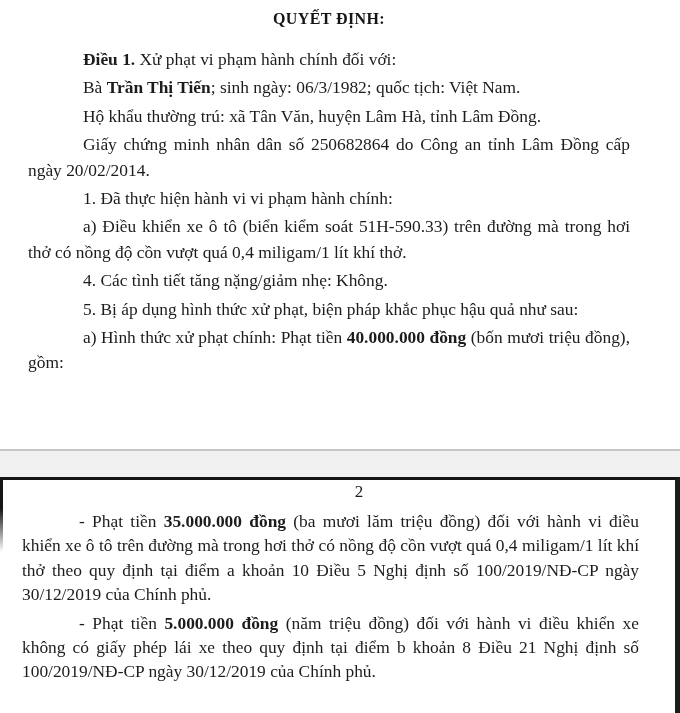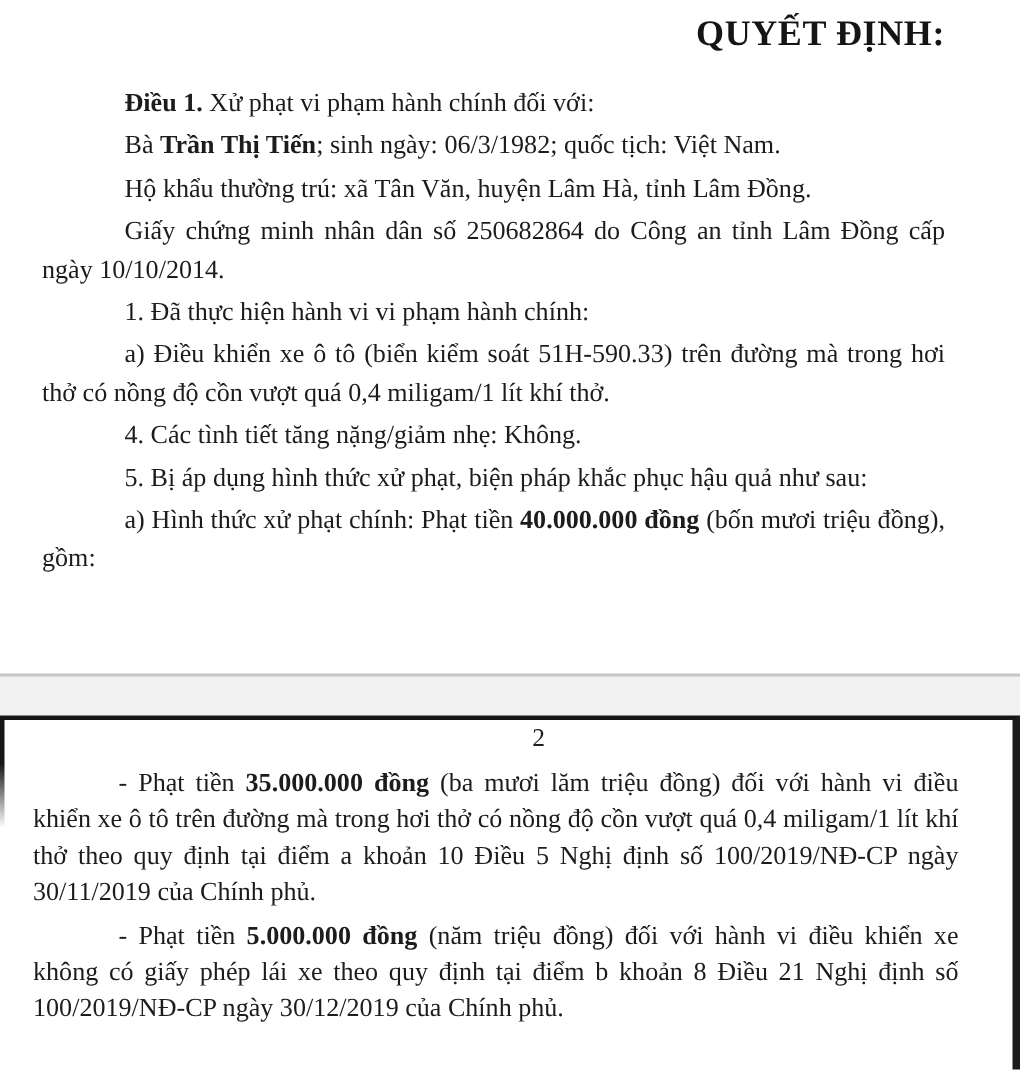--- a/index.html
+++ b/index.html
@@ -15,22 +15,22 @@
     color: #1b1b1b;
   }
   
   .page1 {
     height: 449px;
     padding: 8px 50px 0 28px;
     background: #ffffff;
   }
   .doc-title {
     margin: 2px 0 19px;
-    text-align: right;
-    font-size: 24px;
+    text-align: center;
+    font-size: 16px;
     font-weight: 700;
     letter-spacing: 0.4px;
     color: #151515;
   }
   .para {
     margin: 0 0 3px;
     font-size: 17.4px;
     line-height: 25.4px;
     text-align: justify;
     text-indent: 55px;
@@ -79,37 +79,37 @@
 
   <section class="page1">
     <h1 class="doc-title">QUYẾT ĐỊNH:</h1>
 
     <p class="para"><b>Điều 1. </b><span>Xử phạt vi phạm hành chính đối với:</span></p>
 
     <p class="para"><span>Bà </span><b>Trần Thị Tiến</b><span>; sinh ngày: 06/3/1982; quốc tịch: Việt Nam.</span></p>
 
     <p class="para"><span>Hộ khẩu thường trú: xã Tân Văn, huyện Lâm Hà, tỉnh Lâm Đồng.</span></p>
 
-    <p class="para"><span>Giấy chứng minh nhân dân số 250682864 do Công an tỉnh Lâm Đồng cấp ngày 10/10/2014.</span></p>
+    <p class="para"><span>Giấy chứng minh nhân dân số 250682864 do Công an tỉnh Lâm Đồng cấp ngày 20/02/2014.</span></p>
 
     <p class="para"><span>1. Đã thực hiện hành vi vi phạm hành chính:</span></p>
 
     <p class="para"><span>a) Điều khiển xe ô tô (biển kiểm soát 51H-590.33) trên đường mà trong hơi thở có nồng độ cồn vượt quá 0,4 miligam/1 lít khí thở.</span></p>
 
 
     <p class="para"><span>4. Các tình tiết tăng nặng/giảm nhẹ: Không.</span></p>
 
     <p class="para"><span>5. Bị áp dụng hình thức xử phạt, biện pháp khắc phục hậu quả như sau:</span></p>
 
     <p class="para"><span>a) Hình thức xử phạt chính: Phạt tiền </span><b>40.000.000 đồng</b><span> (bốn mươi triệu đồng), gồm:</span></p>
   </section>
 
   <div class="page-gap"></div>
 
   <section class="page2">
     <div class="para page-number">2</div>
 
-    <p class="para"><span>- Phạt tiền </span><b>35.000.000 đồng</b><span> (ba mươi lăm triệu đồng) đối với hành vi điều khiển xe ô tô trên đường mà trong hơi thở có nồng độ cồn vượt quá 0,4 miligam/1 lít khí thở theo quy định tại điểm a khoản 10 Điều 5 Nghị định số 100/2019/NĐ-CP ngày 30/11/2019 của Chính phủ.</span></p>
+    <p class="para"><span>- Phạt tiền </span><b>35.000.000 đồng</b><span> (ba mươi lăm triệu đồng) đối với hành vi điều khiển xe ô tô trên đường mà trong hơi thở có nồng độ cồn vượt quá 0,4 miligam/1 lít khí thở theo quy định tại điểm a khoản 10 Điều 5 Nghị định số 100/2019/NĐ-CP ngày 30/12/2019 của Chính phủ.</span></p>
 
     <p class="para"><span>- Phạt tiền </span><b>5.000.000 đồng</b><span> (năm triệu đồng) đối với hành vi điều khiển xe không có giấy phép lái xe theo quy định tại điểm b khoản 8 Điều 21 Nghị định số 100/2019/NĐ-CP ngày 30/12/2019 của Chính phủ.</span></p>
   </section>
 
 </div>
 
 </body></html>

